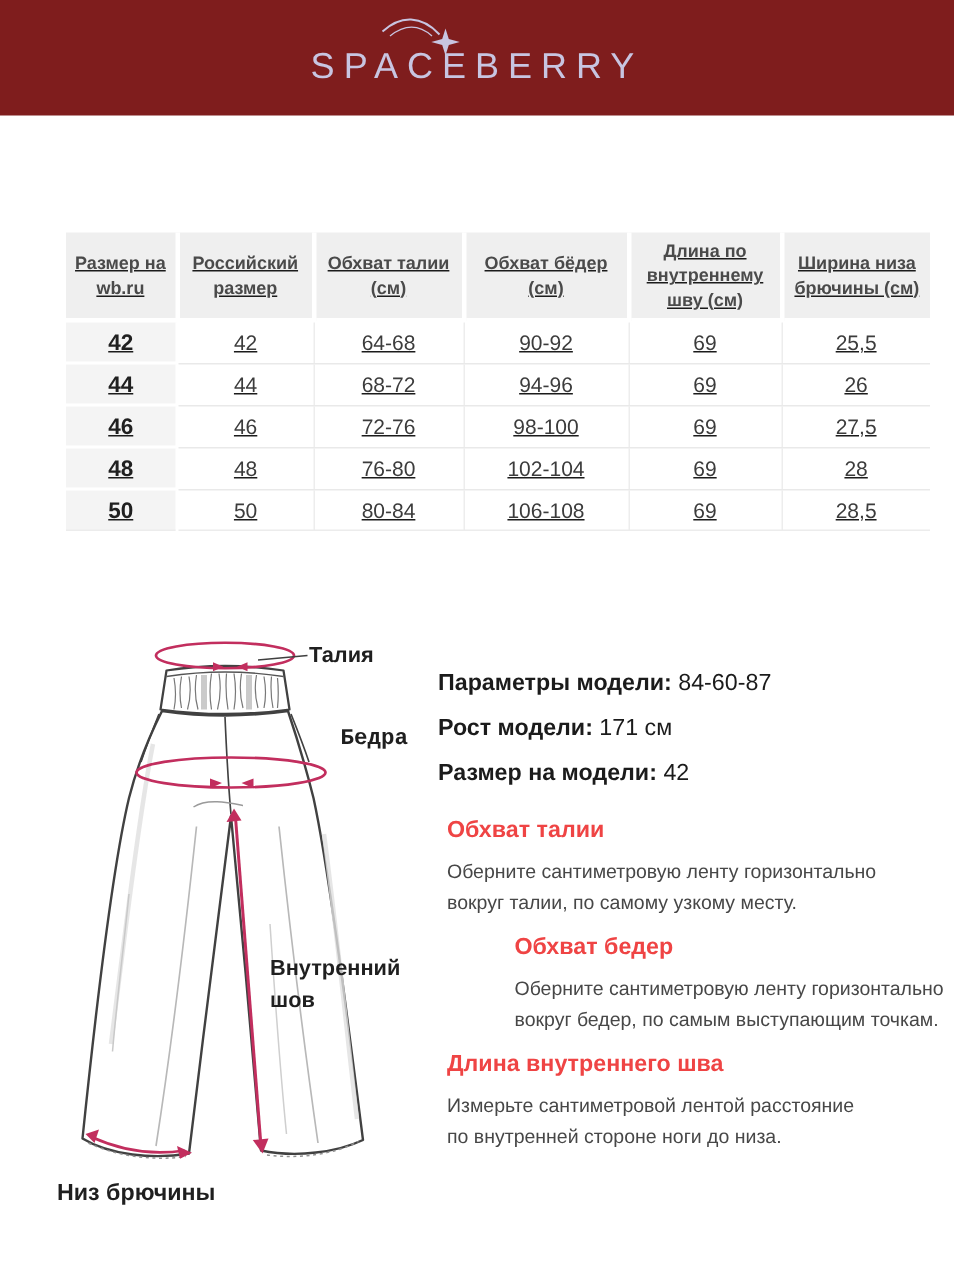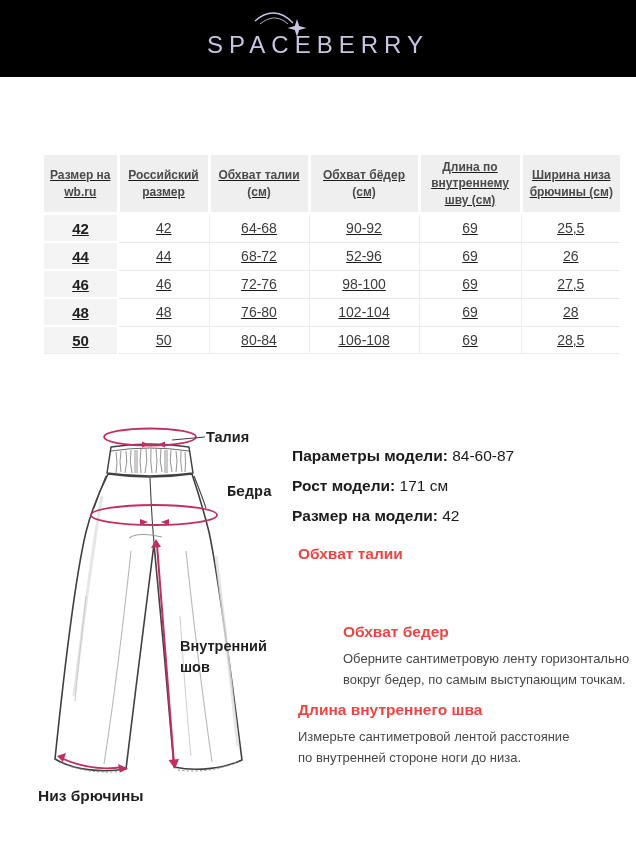--- a/index.html
+++ b/index.html
@@ -1,20 +1,20 @@
 <!DOCTYPE html>
 <html><head>
 <meta charset="utf-8">
 <style>
   html,body{margin:0;padding:0;background:#fff;}
   .page{position:relative;width:636px;height:848px;background:#ffffff;overflow:hidden;
         font-family:"Liberation Sans","DejaVu Sans",sans-serif;color:#1b1b1b;}
 
   
-  .brand-band{position:absolute;left:0;top:0;width:636px;height:77px;background:#000000;}
+  .brand-band{position:absolute;left:0;top:0;width:636px;height:77px;background:#7f1d1d;}
   .logo-text{position:absolute;left:0;right:0;top:31px;text-align:center;
              color:#c8c5e1;font-size:24px;letter-spacing:6px;font-weight:400;}
   .comet{position:absolute;left:252px;top:6px;width:62px;height:36px;}
 
   
   .size-table{position:absolute;left:44px;top:155px;width:576px;border-collapse:collapse;
               table-layout:fixed;text-decoration:underline;}
   .size-table th{background:#efefef;font-size:12px;font-weight:700;color:#4a4a4a;
                  text-align:center;vertical-align:middle;height:57px;line-height:1.35;
                  border-right:3px solid #fff;border-bottom:3px solid #fff;padding:0 4px;}
@@ -84,21 +84,21 @@
         <td>42</td>
         <td>64-68</td>
         <td>90-92</td>
         <td>69</td>
         <td>25,5</td>
       </tr>
       <tr>
         <td class="first-col">44</td>
         <td>44</td>
         <td>68-72</td>
-        <td>52-96</td>
+        <td>94-96</td>
         <td>69</td>
         <td>26</td>
       </tr>
       <tr>
         <td class="first-col">46</td>
         <td>46</td>
         <td>72-76</td>
         <td>98-100</td>
         <td>69</td>
         <td>27,5</td>
@@ -187,20 +187,21 @@
       <span class="val">171 см</span>
     </div>
     <div>
       <span class="lbl">Размер на модели:</span>
       <span class="val">42</span>
     </div>
   </div>
 
   <div class="guide-section g1">
     <div class="guide-title">Обхват талии</div>
+    <div class="guide-text">Оберните сантиметровую ленту горизонтально вокруг талии, по самому узкому месту.</div>
   </div>
   <div class="guide-section g2">
     <div class="guide-title">Обхват бедер</div>
     <div class="guide-text">Оберните сантиметровую ленту горизонтально вокруг бедер, по самым выступающим точкам.</div>
   </div>
   <div class="guide-section g3">
     <div class="guide-title">Длина внутреннего шва</div>
     <div class="guide-text">Измерьте сантиметровой лентой расстояние по внутренней стороне ноги до низа.</div>
   </div>
 

